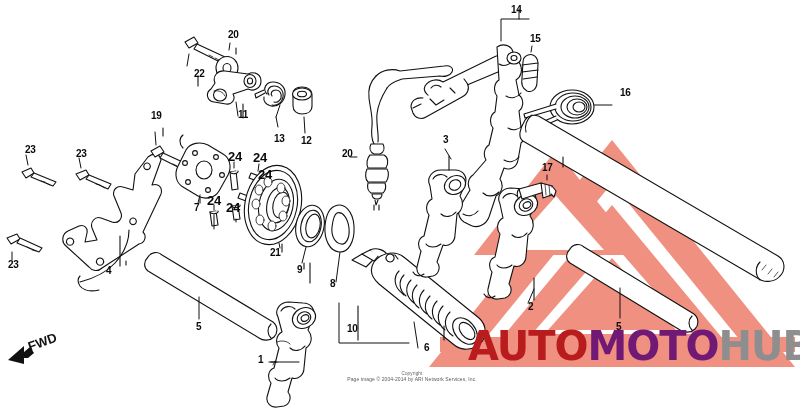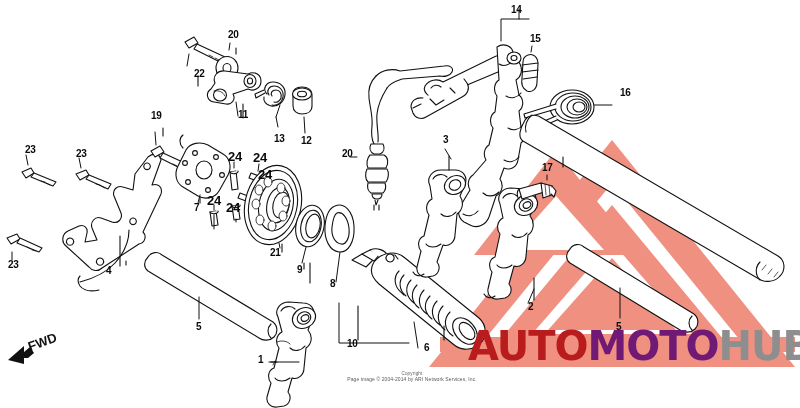--- a/index.html
+++ b/index.html
@@ -412,21 +412,21 @@
     <span class="lbl" style="left:258px;top:355px">1</span>
     <span class="lbl" style="left:528px;top:302px">2</span>
     <span class="lbl" style="left:443px;top:135px">3</span>
     <span class="lbl" style="left:106px;top:266px">4</span>
     <span class="lbl" style="left:196px;top:322px">5</span>
     <span class="lbl" style="left:616px;top:322px">5</span>
     <span class="lbl" style="left:424px;top:343px">6</span>
     <span class="lbl" style="left:194px;top:203px">7</span>
     <span class="lbl" style="left:330px;top:279px">8</span>
     <span class="lbl" style="left:297px;top:265px">9</span>
-    <span class="lbl" style="left:347px;top:339px">10</span>
+    <span class="lbl" style="left:347px;top:324px">10</span>
     <span class="lbl" style="left:238px;top:110px">11</span>
     <span class="lbl" style="left:301px;top:136px">12</span>
     <span class="lbl" style="left:274px;top:134px">13</span>
     <span class="lbl" style="left:511px;top:5px">14</span>
     <span class="lbl" style="left:530px;top:34px">15</span>
     <span class="lbl" style="left:620px;top:88px">16</span>
     <span class="lbl" style="left:542px;top:163px">17</span>
     <span class="lbl" style="left:342px;top:149px">20</span>
     <span class="lbl" style="left:151px;top:111px">19</span>
     <span class="lbl" style="left:228px;top:30px">20</span>

